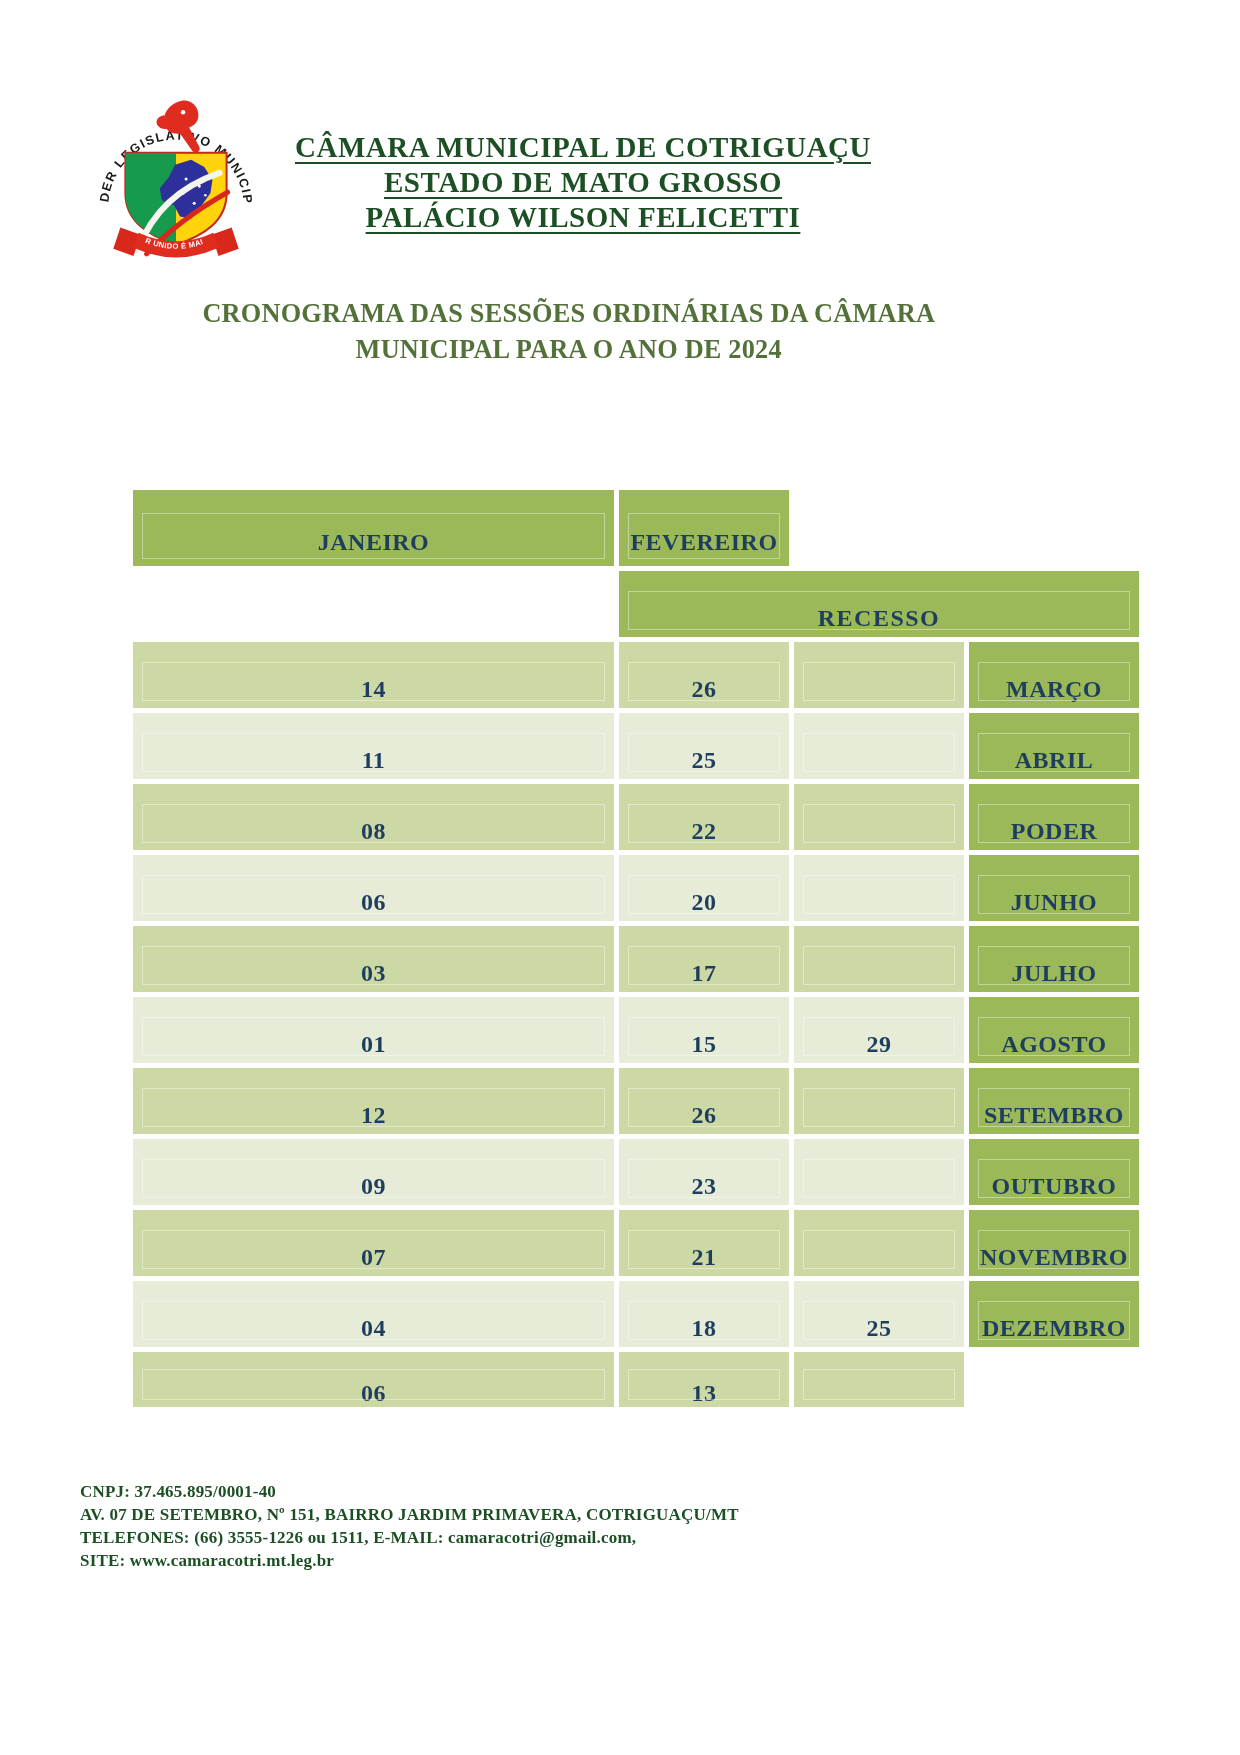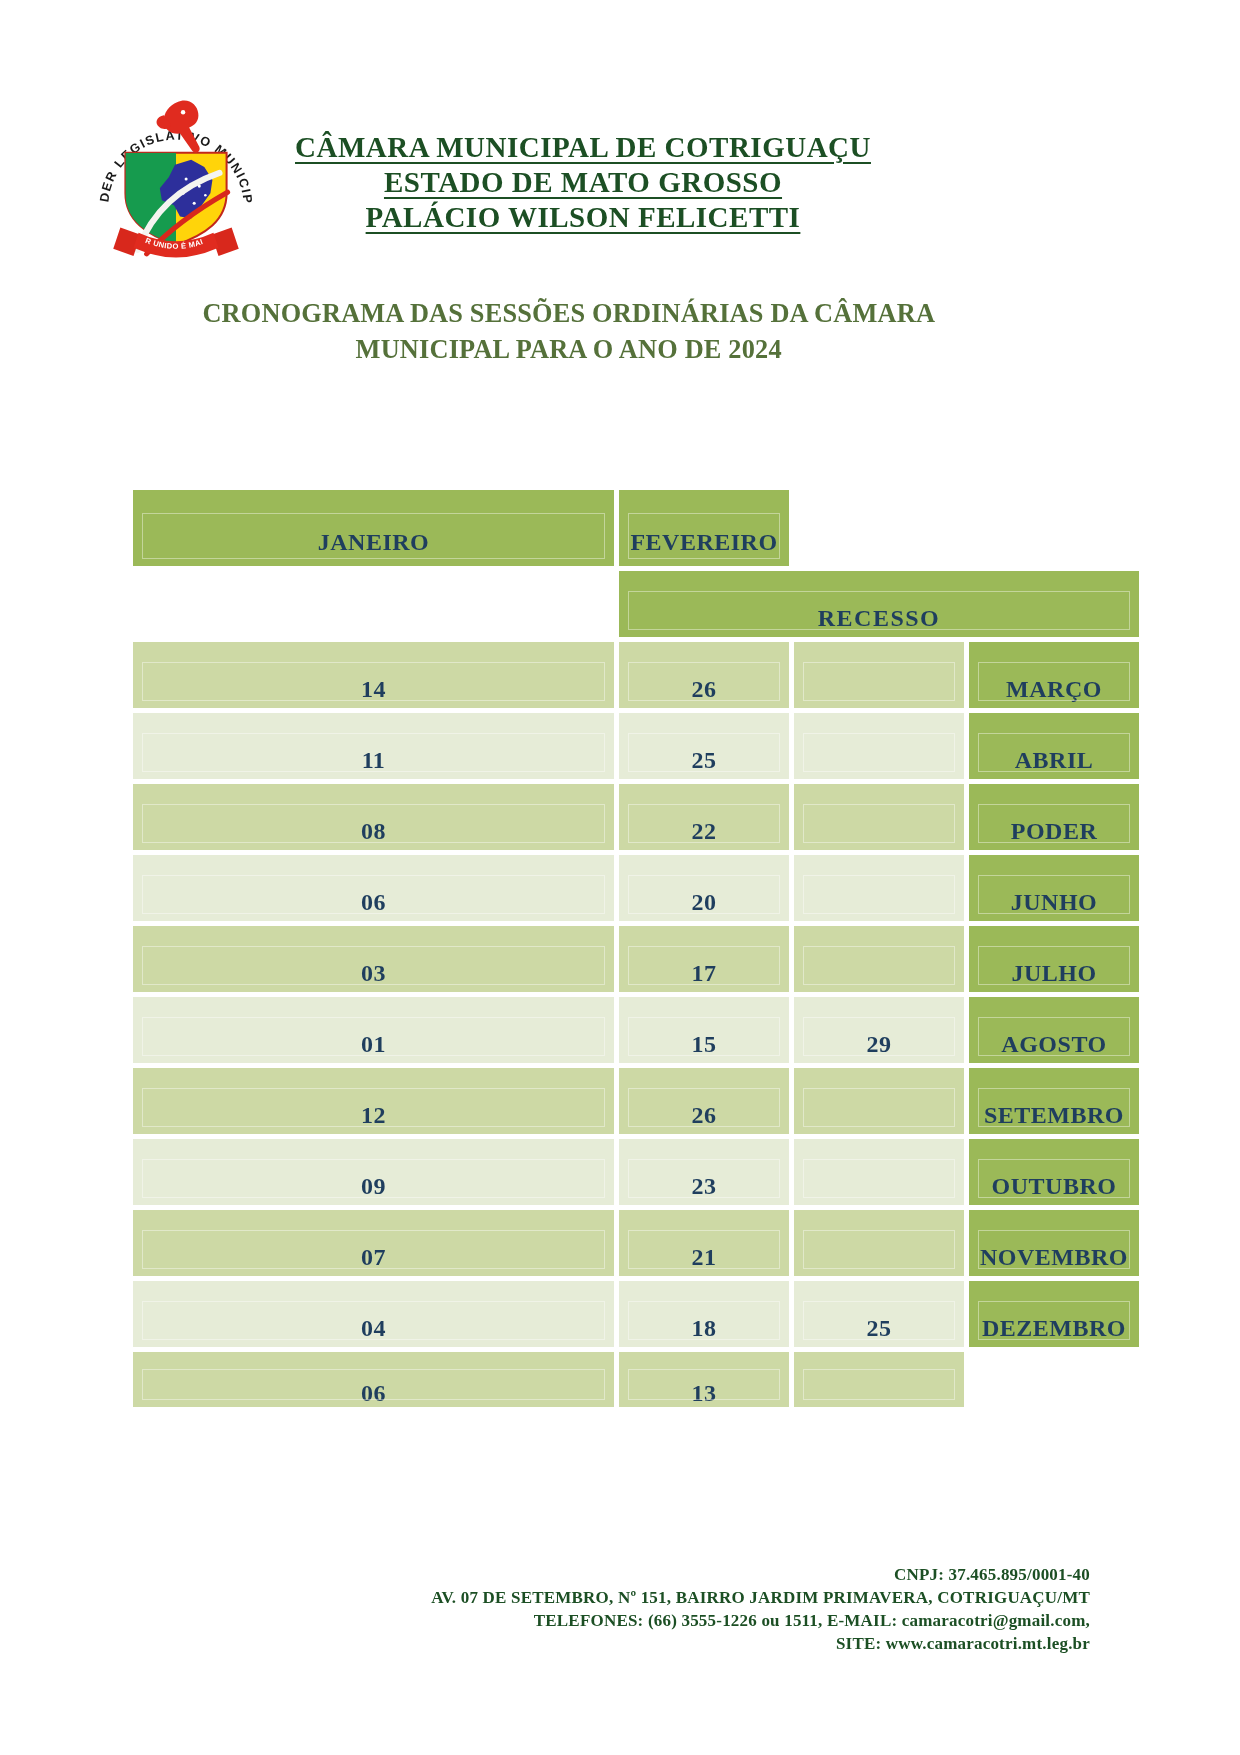--- a/index.html
+++ b/index.html
@@ -59,22 +59,22 @@
     content:"";position:absolute;left:9px;right:9px;top:30%;bottom:7px;
     border:1px solid rgba(255,255,255,.4);
     pointer-events:none;
   }
   .cell.month, .cell.note{background:var(--month-bg,#9bb958);}
   .cell.note{grid-column:2 / 5;letter-spacing:1.5px;}
   .cell.dark{background:var(--row-dark,#cdd9a5);}
   .cell.light{background:var(--row-light,#e6ecd7);}
   
   .footer{
-    position:absolute;left:80px;top:1563px;width:1010px;
-    text-align:right;
+    position:absolute;left:80px;top:1480px;width:1010px;
+    text-align:left;
     color:var(--header-green,#1c4f24);
     font-weight:bold;
     font-size:17px;line-height:23px;
     letter-spacing:.2px;
   }
 </style>
 </head>
 <body>
 
 <div class="page">

